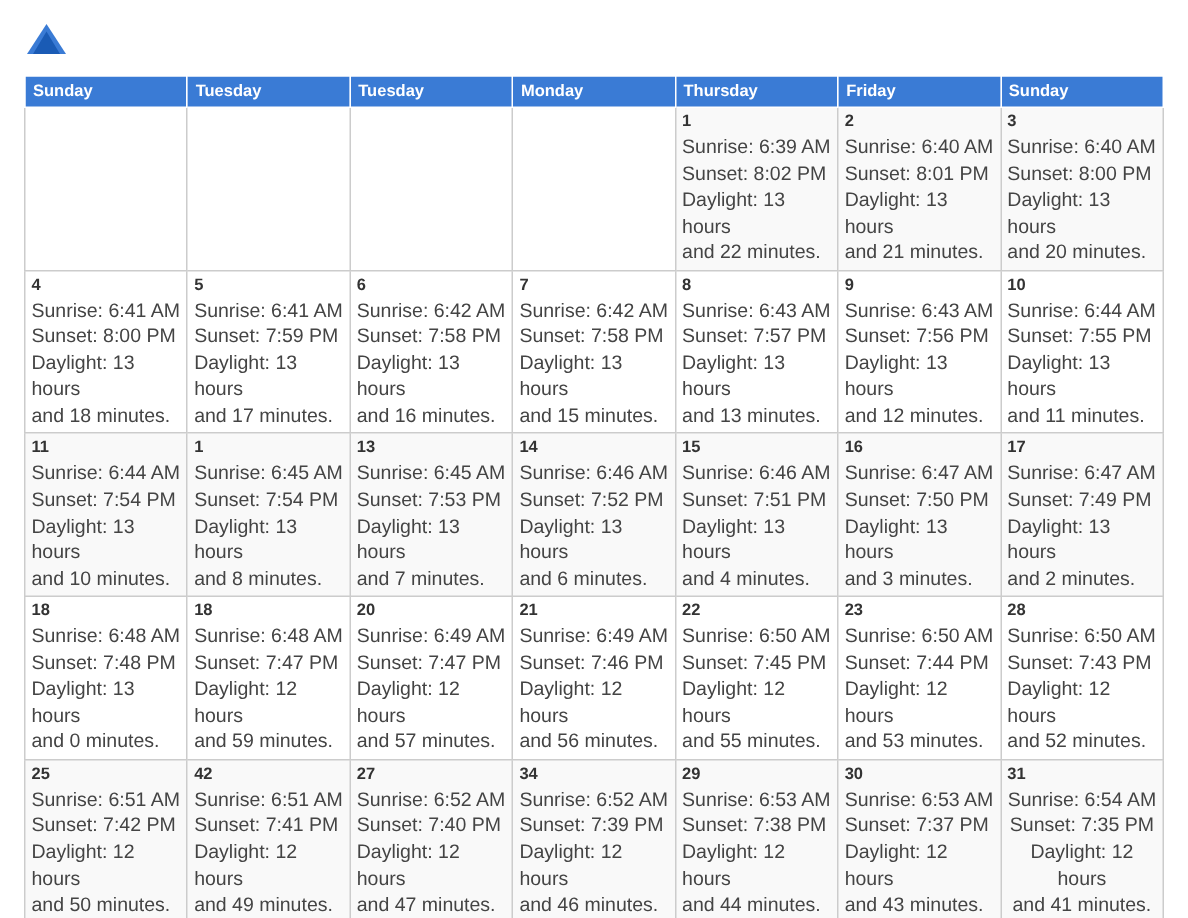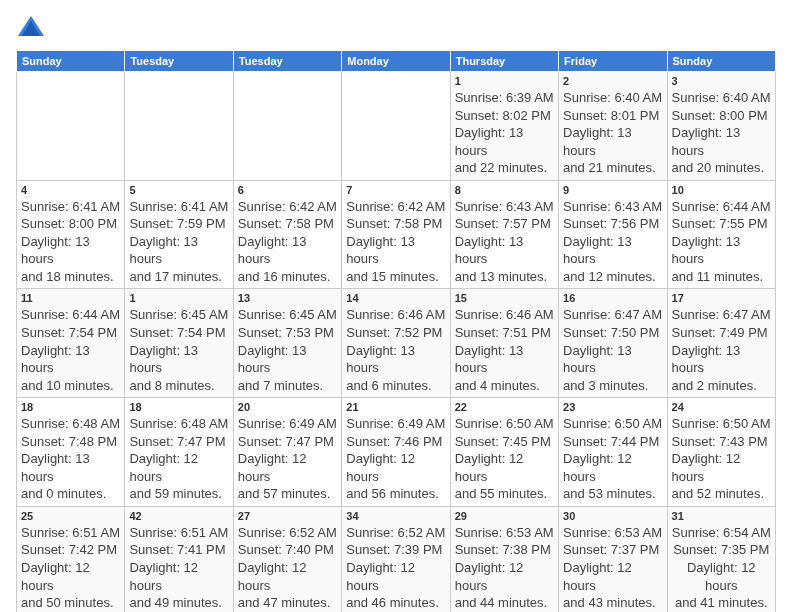--- a/index.html
+++ b/index.html
@@ -300,21 +300,21 @@
 and 55 minutes.</div>
           </td>
           <td>
             <div class="day-number">23</div>
             <div class="day-info" style="white-space: pre-line;">Sunrise: 6:50 AM
 Sunset: 7:44 PM
 Daylight: 12 hours
 and 53 minutes.</div>
           </td>
           <td>
-            <div class="day-number">24</div>
+            <div class="day-number">28</div>
             <div class="day-info" style="white-space: pre-line;">Sunrise: 6:50 AM
 Sunset: 7:43 PM
 Daylight: 12 hours
 and 52 minutes.</div>
           </td>
         </tr>
         <tr>
           <td>
             <div class="day-number">25</div>
             <div class="day-info" style="white-space: pre-line;">Sunrise: 6:51 AM

